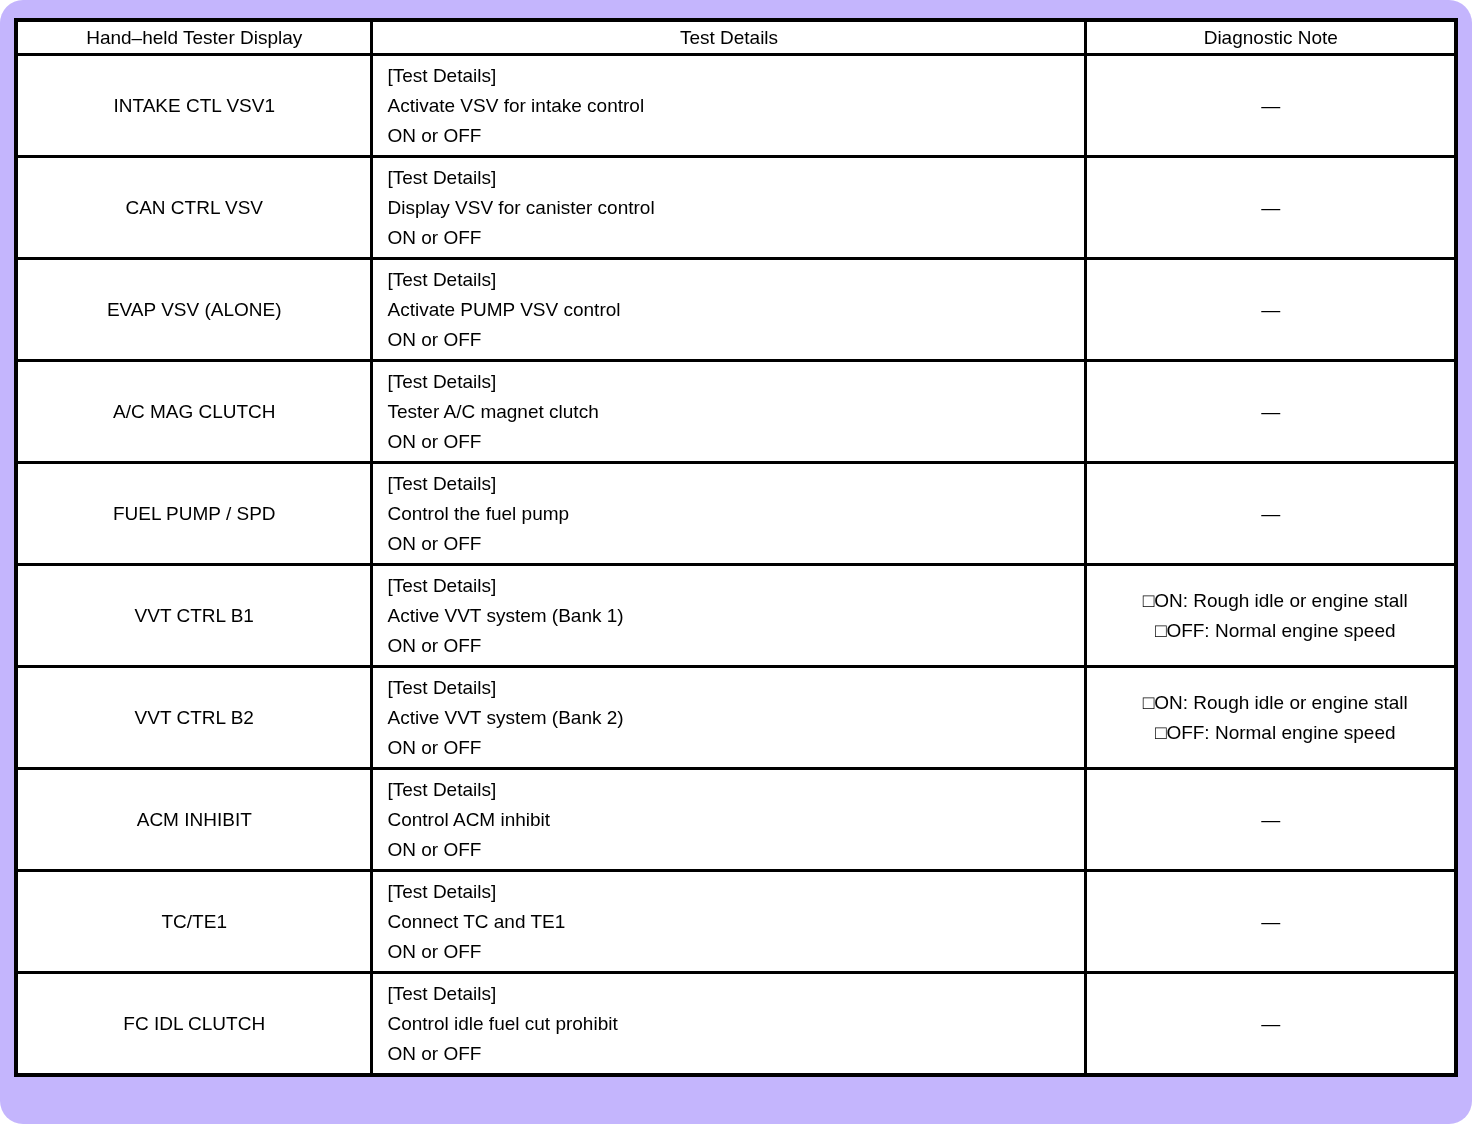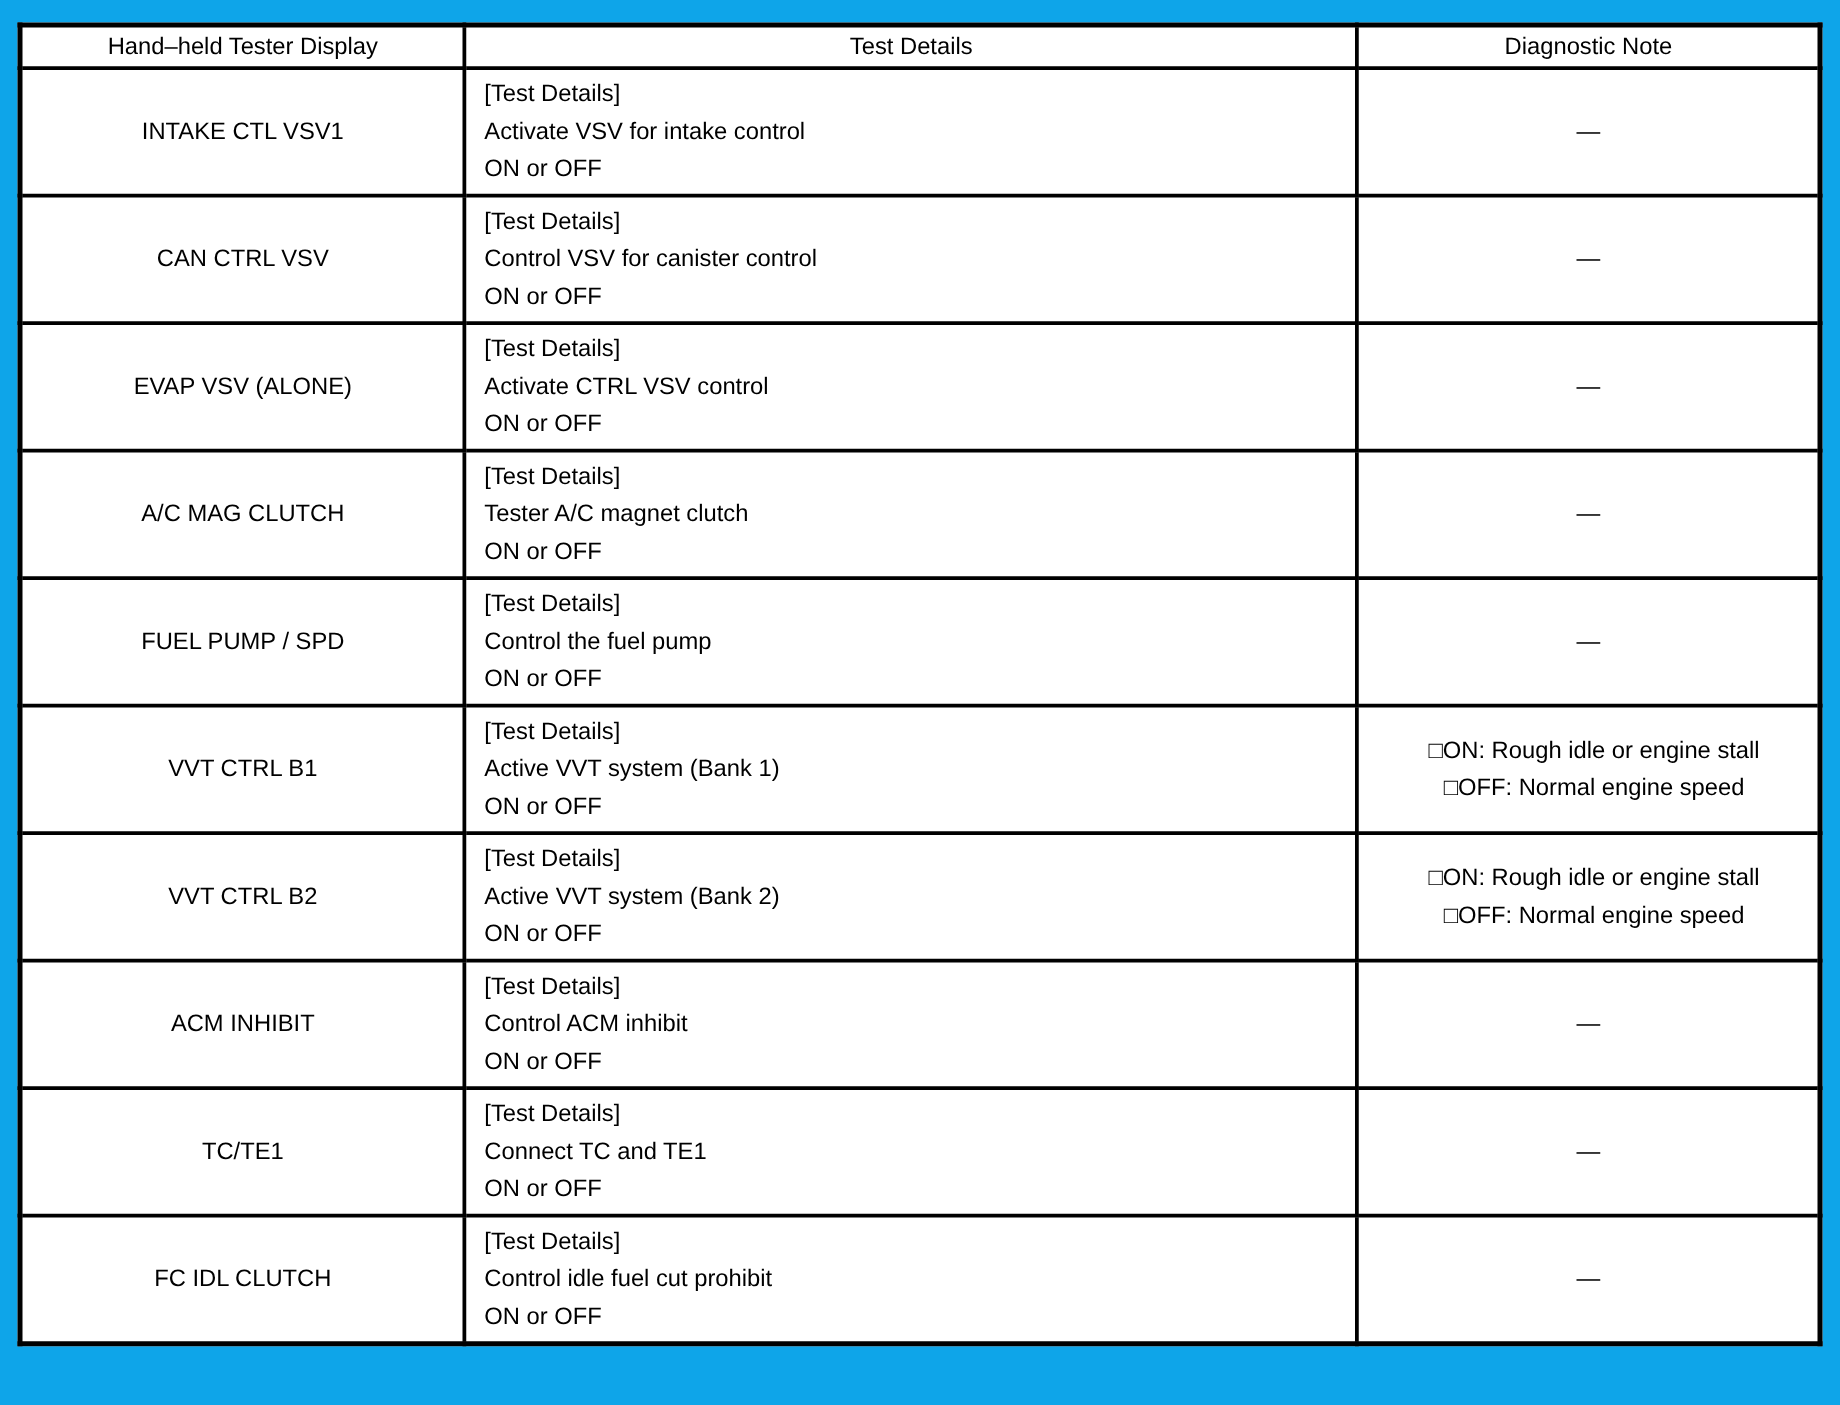--- a/index.html
+++ b/index.html
@@ -8,22 +8,23 @@
     background: #ffffff;
     width: 1472px;
     height: 1124px;
     font-family: "Liberation Sans", "DejaVu Sans", sans-serif;
     color: #000000;
   }
   .page {
     position: relative;
     width: 1472px;
     height: 1124px;
-    background: #0ea5e9;
+    background: #c4b5fd;
     overflow: hidden;
+    border-radius: 23px;
   }
   table.diag-table {
     position: absolute;
     left: 14px;
     top: 18px;
     width: 1444px;
     border-collapse: collapse;
     table-layout: fixed;
     background: #ffffff;
   }
@@ -107,34 +108,34 @@
         </td>
         <td class="col-note">
           <div class="note-dash">—</div>
         </td>
       </tr>
       <tr>
         <td class="col-display">CAN CTRL VSV</td>
         <td class="col-details">
           <div class="details-lines">
             <div>[Test Details]</div>
-            <div>Control VSV for canister control</div>
+            <div>Display VSV for canister control</div>
             <div>ON or OFF</div>
           </div>
         </td>
         <td class="col-note">
           <div class="note-dash">—</div>
         </td>
       </tr>
       <tr>
         <td class="col-display">EVAP VSV (ALONE)</td>
         <td class="col-details">
           <div class="details-lines">
             <div>[Test Details]</div>
-            <div>Activate CTRL VSV control</div>
+            <div>Activate PUMP VSV control</div>
             <div>ON or OFF</div>
           </div>
         </td>
         <td class="col-note">
           <div class="note-dash">—</div>
         </td>
       </tr>
       <tr>
         <td class="col-display">A/C MAG CLUTCH</td>
         <td class="col-details">

